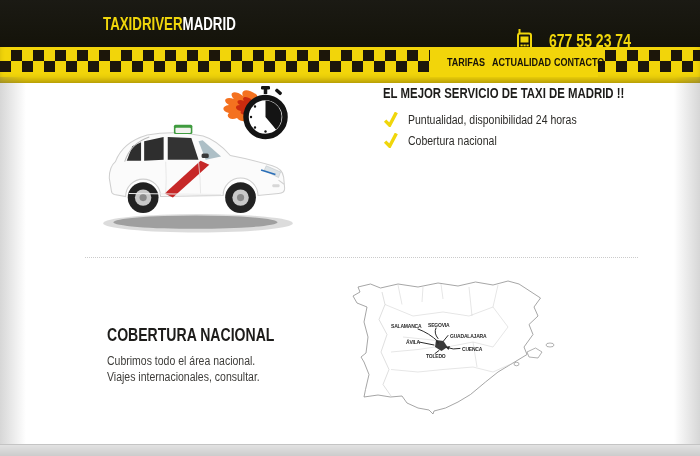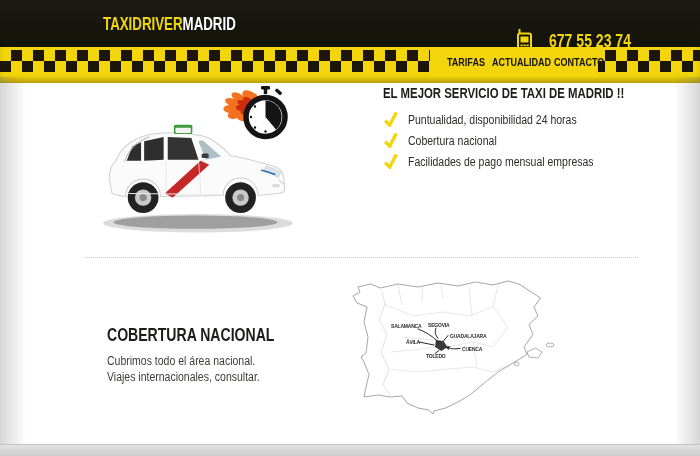--- a/index.html
+++ b/index.html
@@ -213,26 +213,20 @@
           <path d="M2 8 L6 13 L14 1" stroke="#f0d60b" stroke-width="3.4" fill="none" transform="rotate(-6 8 7)"></path>
         </svg>
       <span class="service-label">Puntualidad, disponibilidad 24 horas</span>
     </div>
     <div class="service-item">
       <svg width="16" height="15" viewBox="0 0 16 15">
           <path d="M2 8 L6 13 L14 1" stroke="#f0d60b" stroke-width="3.4" fill="none" transform="rotate(-6 8 7)"></path>
         </svg>
       <span class="service-label">Cobertura nacional</span>
     </div>
-    <div class="service-item">
-      <svg width="16" height="15" viewBox="0 0 16 15">
-          <path d="M2 8 L6 13 L14 1" stroke="#f0d60b" stroke-width="3.4" fill="none" transform="rotate(-6 8 7)"></path>
-        </svg>
-      <span class="service-label">Facilidades de pago mensual empresas</span>
-    </div>
   </div>
 
   <div class="divider"></div>
 
   <div class="coverage">
     <div class="coverage-title">COBERTURA NACIONAL</div><br>
     <span class="coverage-text">
       <span>Cubrimos todo el área nacional.</span><br>
       <span>Viajes internacionales, consultar.</span>
     </span>

